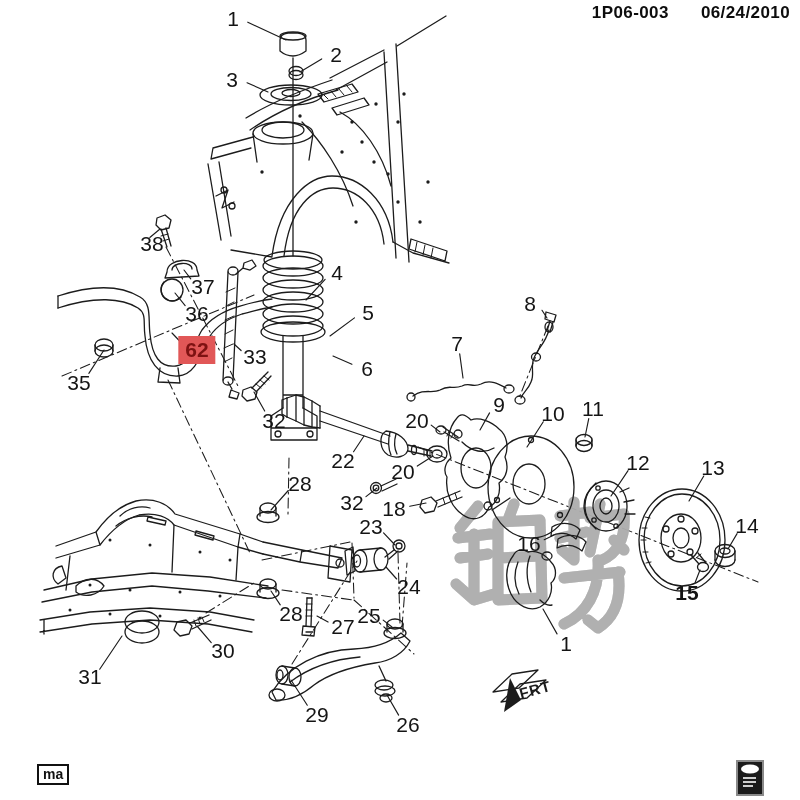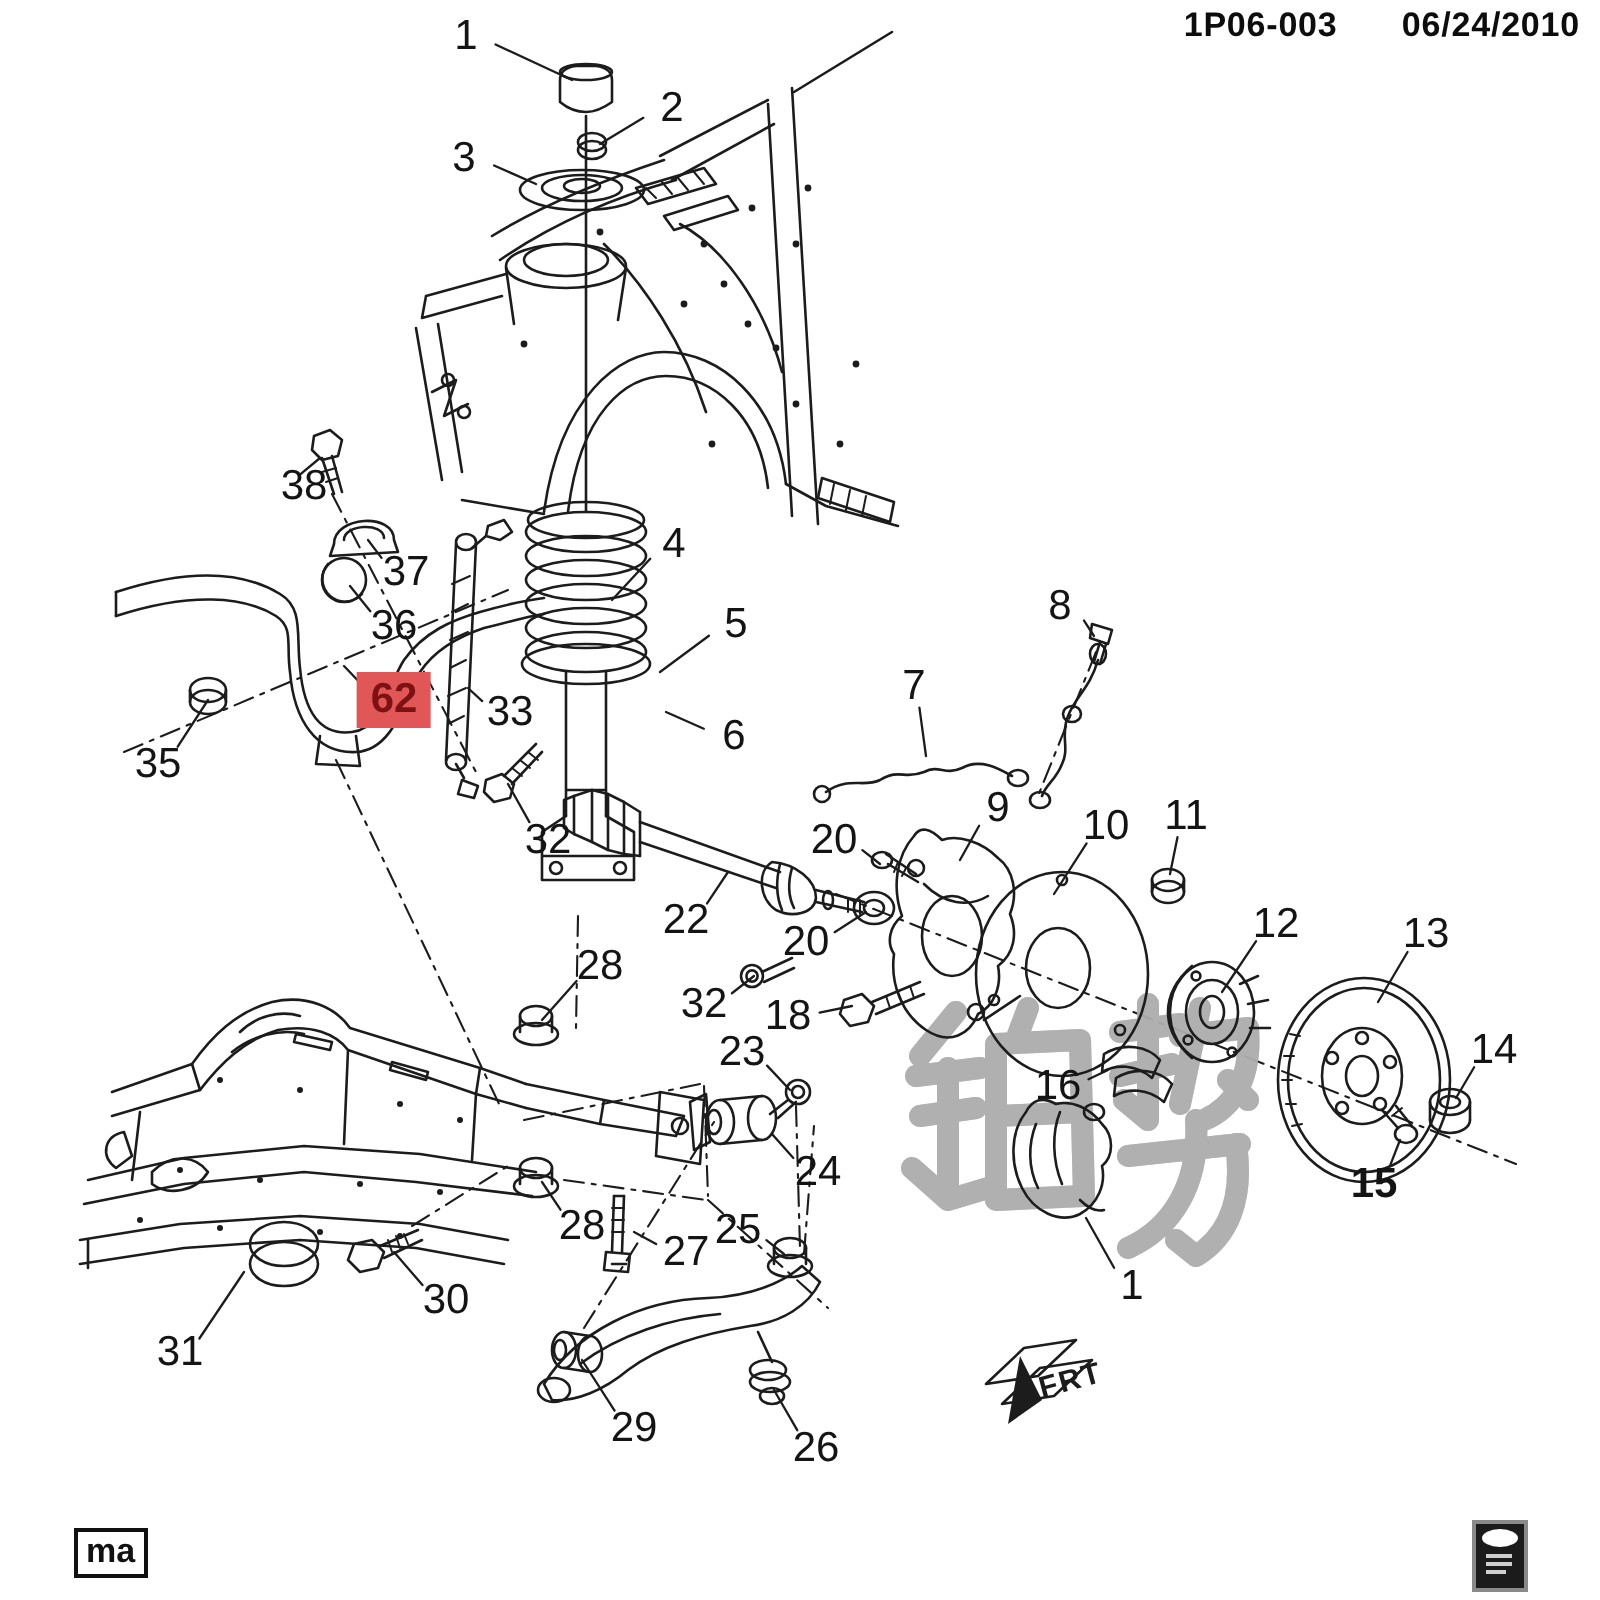--- a/index.html
+++ b/index.html
@@ -17,21 +17,21 @@
   #art text.frt{fill:#1c1c1c;stroke:none;font-family:"Liberation Sans",sans-serif;
     font-size:15px;font-weight:bold;letter-spacing:1px;}
   .callout{position:absolute;transform:translate(-50%,-50%);font-size:21px;
     line-height:1;white-space:nowrap;color:#141414;}
   .callout.hl{background:var(--hl-bg,#e15757);color:var(--hl-fg,#7e1212);
     padding:3px 7px 4px;font-weight:bold;}
   #header{position:absolute;top:3px;right:10px;font-size:17px;font-weight:bold;
     letter-spacing:.4px;color:#0d0d0d;}
   #header .date{margin-left:27px;}
   #stamp-ma{position:absolute;left:37px;top:764px;border:2.5px solid #111;
-    padding:0 4px 1px;font-size:17px;font-weight:bold;color:#111;background:#fff;}
+    padding:0 4px 1px;font-size:14px;font-weight:bold;color:#111;background:#fff;}
   #stamp-gm{position:absolute;left:736px;top:760px;width:28px;height:36px;}
 </style>
 </head>
 <body>
 
 <div id="stage" style="--hl-bg: #e15757; --hl-fg: #7e1212;">
 
   <svg id="art" width="800" height="800" viewBox="0 0 800 800">
 
     <g>

